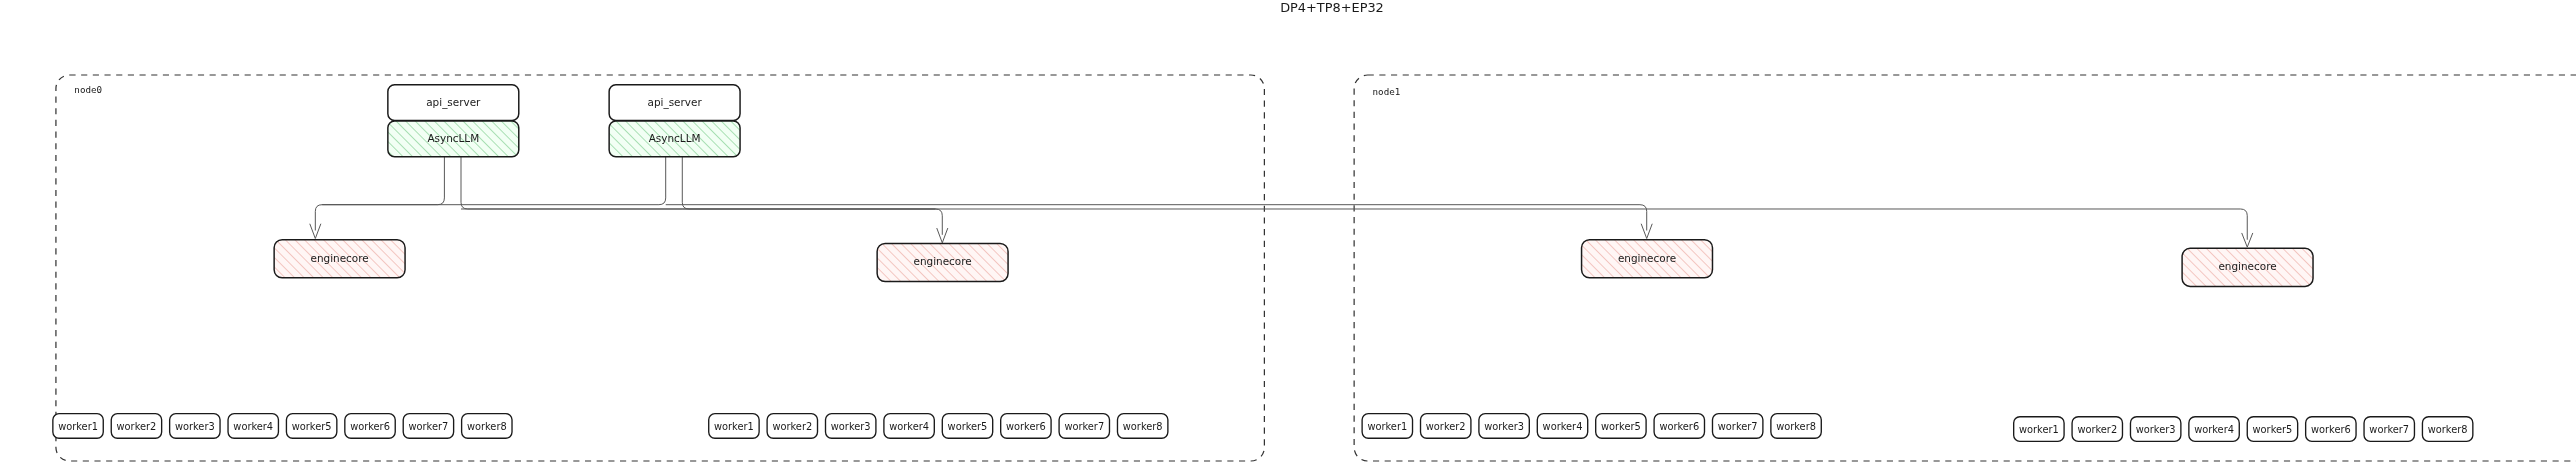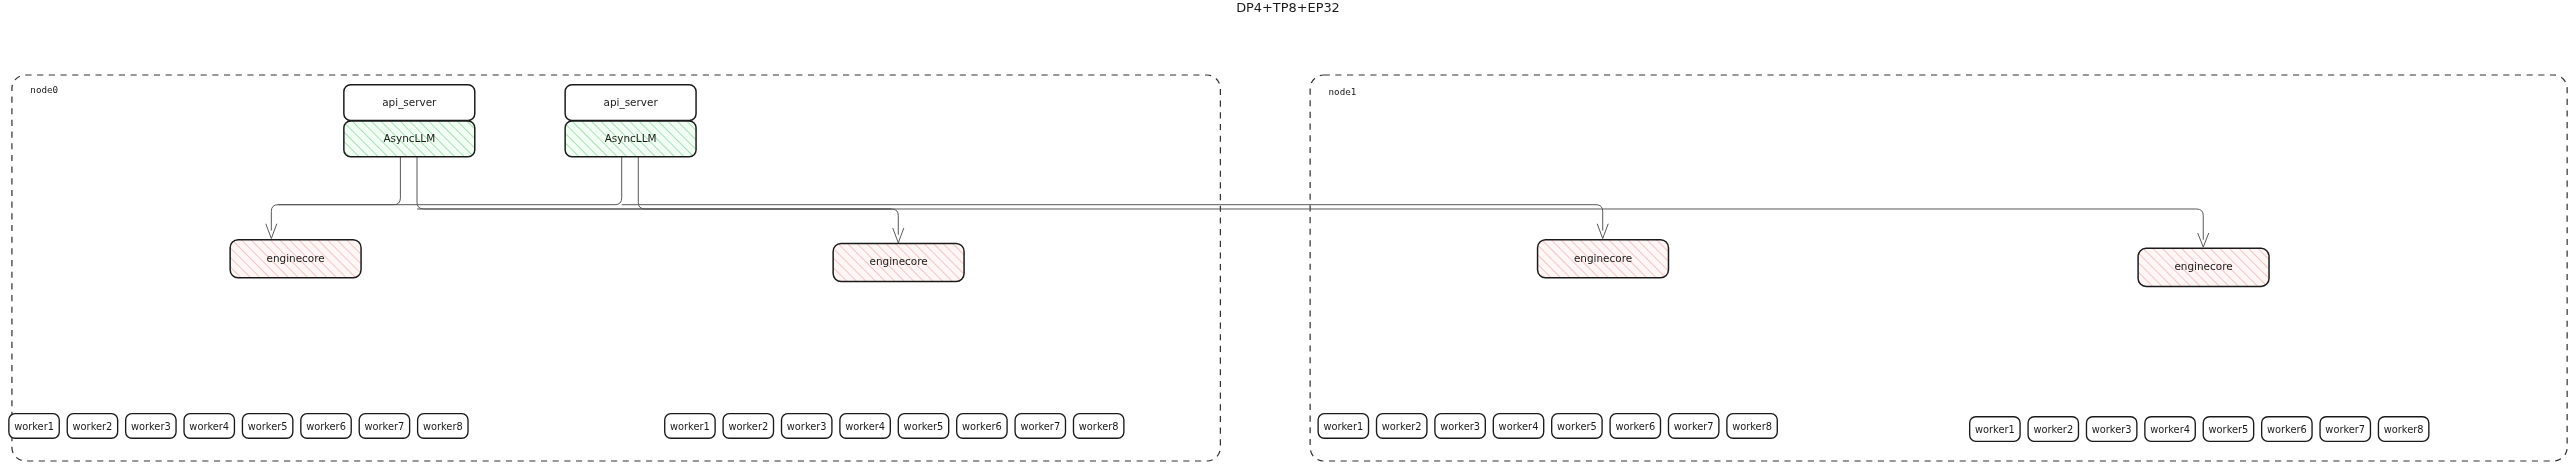--- a/index.html
+++ b/index.html
@@ -11,20 +11,21 @@
     width: 2576px;
     height: 469px;
     font-family: "DejaVu Sans", sans-serif;
     overflow: hidden;
   }
   #canvas {
     position: relative;
     width: 2516px;
     height: 469px;
     background: #ffffff;
+    margin-left: 44px;
   }
   #diagram-svg {
     position: absolute;
     top: 0;
     left: 0;
     width: 2576px;
     height: 469px;
   }
   .title-text {
     font-family: "DejaVu Sans", sans-serif;

